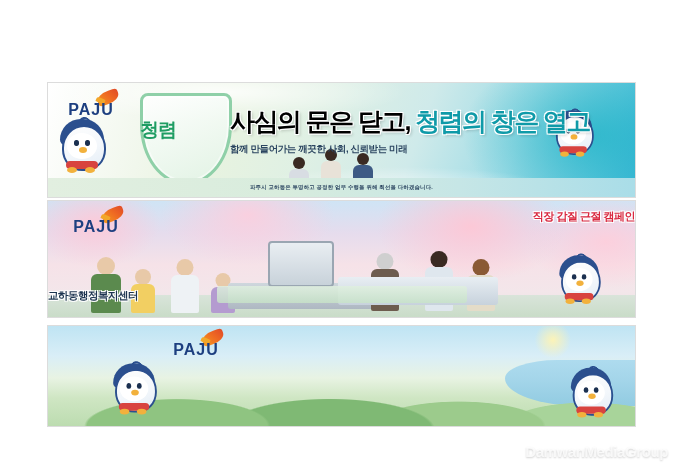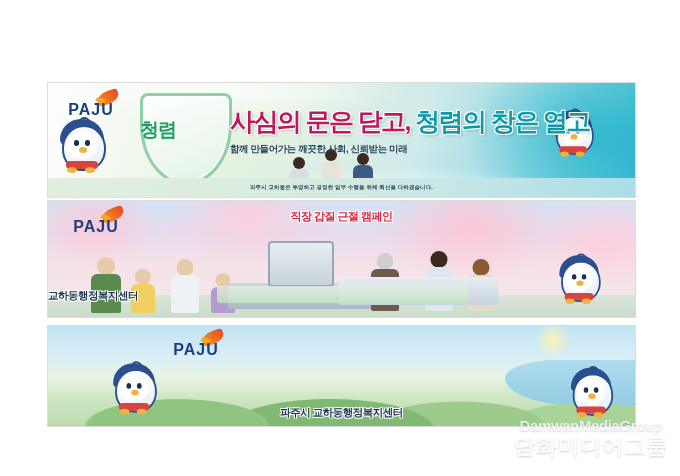--- a/index.html
+++ b/index.html
@@ -55,21 +55,21 @@
   .shield .sh-text{
     position:absolute;left:0;top:24px;width:100%;text-align:left;
     font-size:19px;font-weight:bold;color:#1f9d63;letter-spacing:-1px;
   }
 
   .head1{
     position:absolute;left:182px;top:22px;width:370px;
     font-size:25px;font-weight:bold;letter-spacing:-1.6px;white-space:nowrap;
     text-shadow:1px 1px 0 #fff,-1px 1px 0 #fff,1px -1px 0 #fff,-1px -1px 0 #fff,2px 2px 3px rgba(0,0,0,.18);
   }
-  .head1 .nv{color:#be185d;}
+  .head1 .nv{color:#000000;}
   .head1 .tl{color:#0f9aa8;}
   .sub1{
     position:absolute;left:182px;top:60px;width:370px;
     font-size:9.5px;font-weight:bold;color:#2b4560;letter-spacing:-.4px;white-space:nowrap;
   }
 
   
   .b2 .bg{
     position:absolute;inset:0;
     background:
@@ -77,21 +77,21 @@
       radial-gradient(ellipse 120px 70px at 34% 12%, rgba(255,205,220,.85), rgba(255,205,220,0) 72%),
       radial-gradient(ellipse 130px 80px at 72% 22%, rgba(255,198,212,.9), rgba(255,198,212,0) 72%),
       radial-gradient(ellipse 110px 65px at 95% 35%, rgba(255,205,218,.85), rgba(255,205,218,0) 72%),
       linear-gradient(180deg,#cfe4f5 0%,#e6dced 28%,#f6e2e8 55%,#f3e6ea 78%,#e9e4e2 100%);
   }
   .b2 .ground{
     position:absolute;left:0;bottom:0;width:100%;height:22px;
     background:linear-gradient(180deg,#d9e4da,#c9dcc8);
   }
   .camp{
-    position:absolute;left:0;top:8px;width:100%;text-align:center;
+    position:absolute;left:0;top:8px;width:100%;text-align:right;
     font-size:11px;font-weight:bold;color:#d9283f;letter-spacing:-.5px;
     text-shadow:1px 1px 0 #fff,-1px 1px 0 #fff,1px -1px 0 #fff,-1px -1px 0 #fff;
   }
   .head2{
     position:absolute;left:0;top:28px;width:100%;text-align:center;
     font-size:26px;font-weight:bold;color:#16335c;letter-spacing:-1.8px;white-space:nowrap;
     text-shadow:1.6px 1.6px 0 #fff,-1.6px 1.6px 0 #fff,1.6px -1.6px 0 #fff,-1.6px -1.6px 0 #fff,0 0 4px #fff,3px 3px 4px rgba(0,0,0,.2);
   }
   .sub2{
     position:absolute;left:0;top:68px;width:100%;text-align:center;
@@ -407,21 +407,19 @@
       <div class="face"></div>
       <div class="eye l"></div>
       <div class="eye r"></div>
       <div class="beak"></div>
       <div class="scarf"></div>
       <div class="foot l"></div>
       <div class="foot r"></div>
     </div>
 
 
-    <div class="org3">파주시 교하동행정복지센터</div>
   </div>
 
   <div class="watermark">
     <div class="en">DamwanMediaGroup</div>
-    <div class="kr">담화미디어그룹</div>
   </div>
 
 </div>
 
 </body></html>

